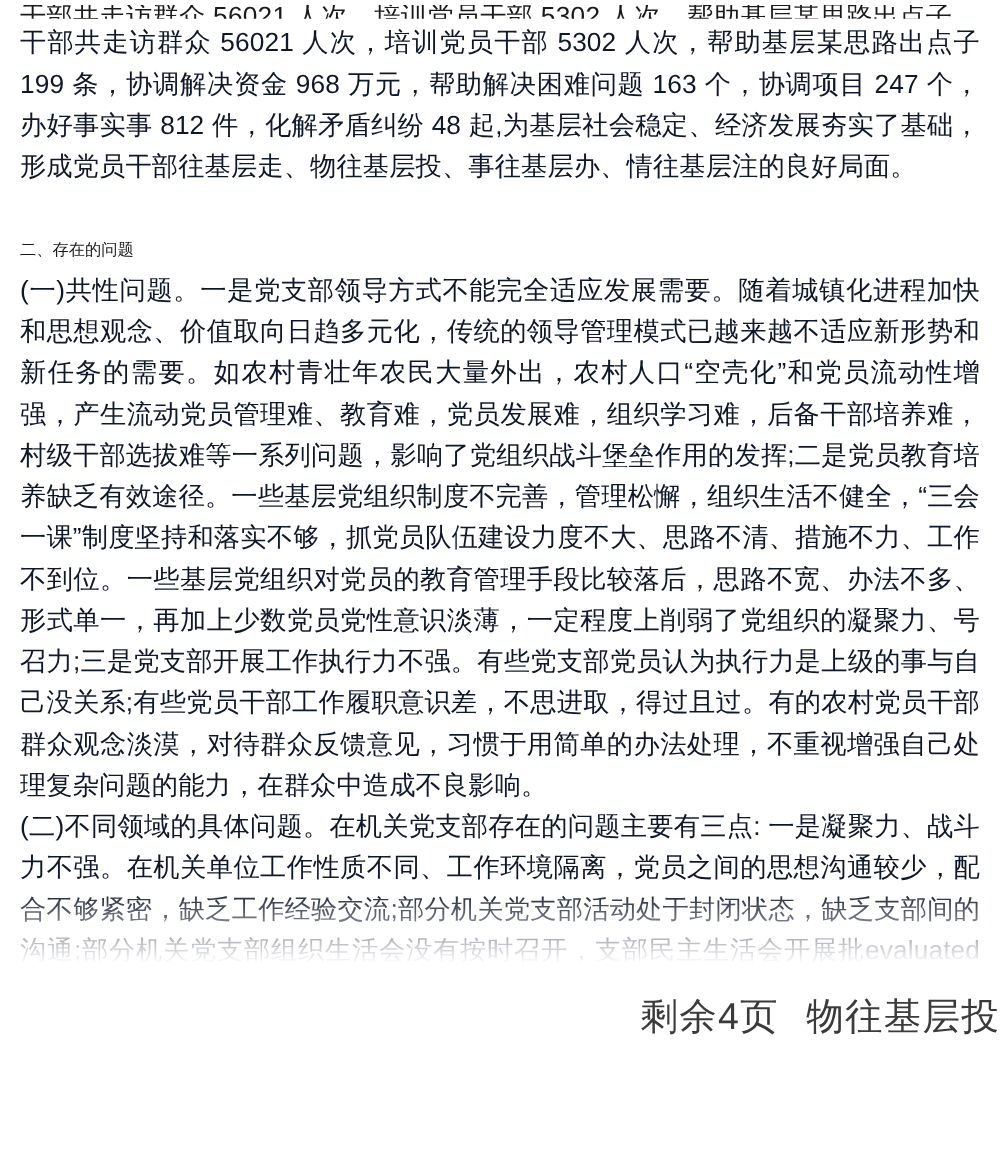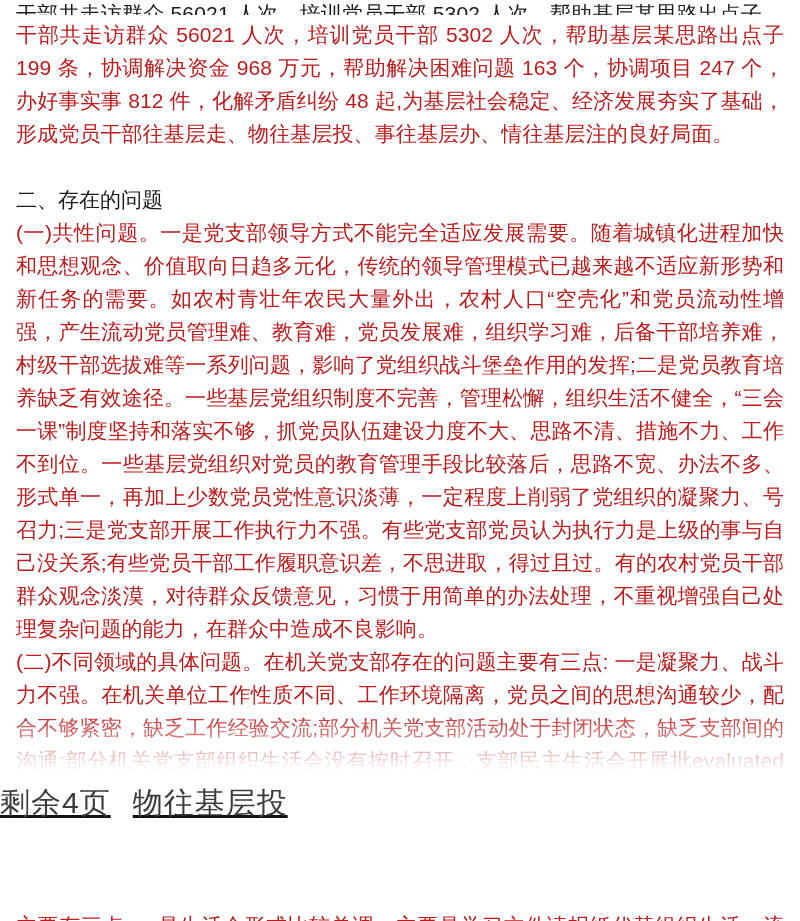--- a/index.html
+++ b/index.html
@@ -34,55 +34,54 @@
     color: #1a1a1a;
     letter-spacing: 0.2px;
     margin-bottom: 3px;
   }
   p.para {
     margin: 0;
     font-size: 21px;
     line-height: 33px;
     text-align: justify;
     text-justify: inter-ideograph;
-    color: #b91c1c;
+    color: #0f172a;
     letter-spacing: 0.1px;
   }
   .blank-line {
     height: 33px;
   }
   h2.heading {
     margin: 0;
-    font-size: 21px;
+    font-size: 13px;
     line-height: 33px;
     font-weight: normal;
     color: #1a1a1a;
   }
   .fade-mask {
     position: absolute;
     left: 0;
     right: 0;
     bottom: 140px;
     height: 70px;
     background: linear-gradient(to bottom, rgba(255,255,255,0), #ffffff 85%);
     pointer-events: none;
   }
   .paywall {
     position: absolute;
     left: 0;
     right: 0;
-    bottom: 10px;
+    bottom: 0;
     height: 140px;
     background: #ffffff;
     display: flex;
     align-items: flex-start;
-    justify-content: flex-start;
+    justify-content: flex-end;
     padding-top: 12px;
     box-sizing: border-box;
-    text-decoration: underline;
   }
   .paywall-inner {
     display: flex;
     align-items: baseline;
     gap: 22px;
     font-size: 30px;
     color: #3b3b3b;
     letter-spacing: 1px;
   }
   .paywall-inner span {

